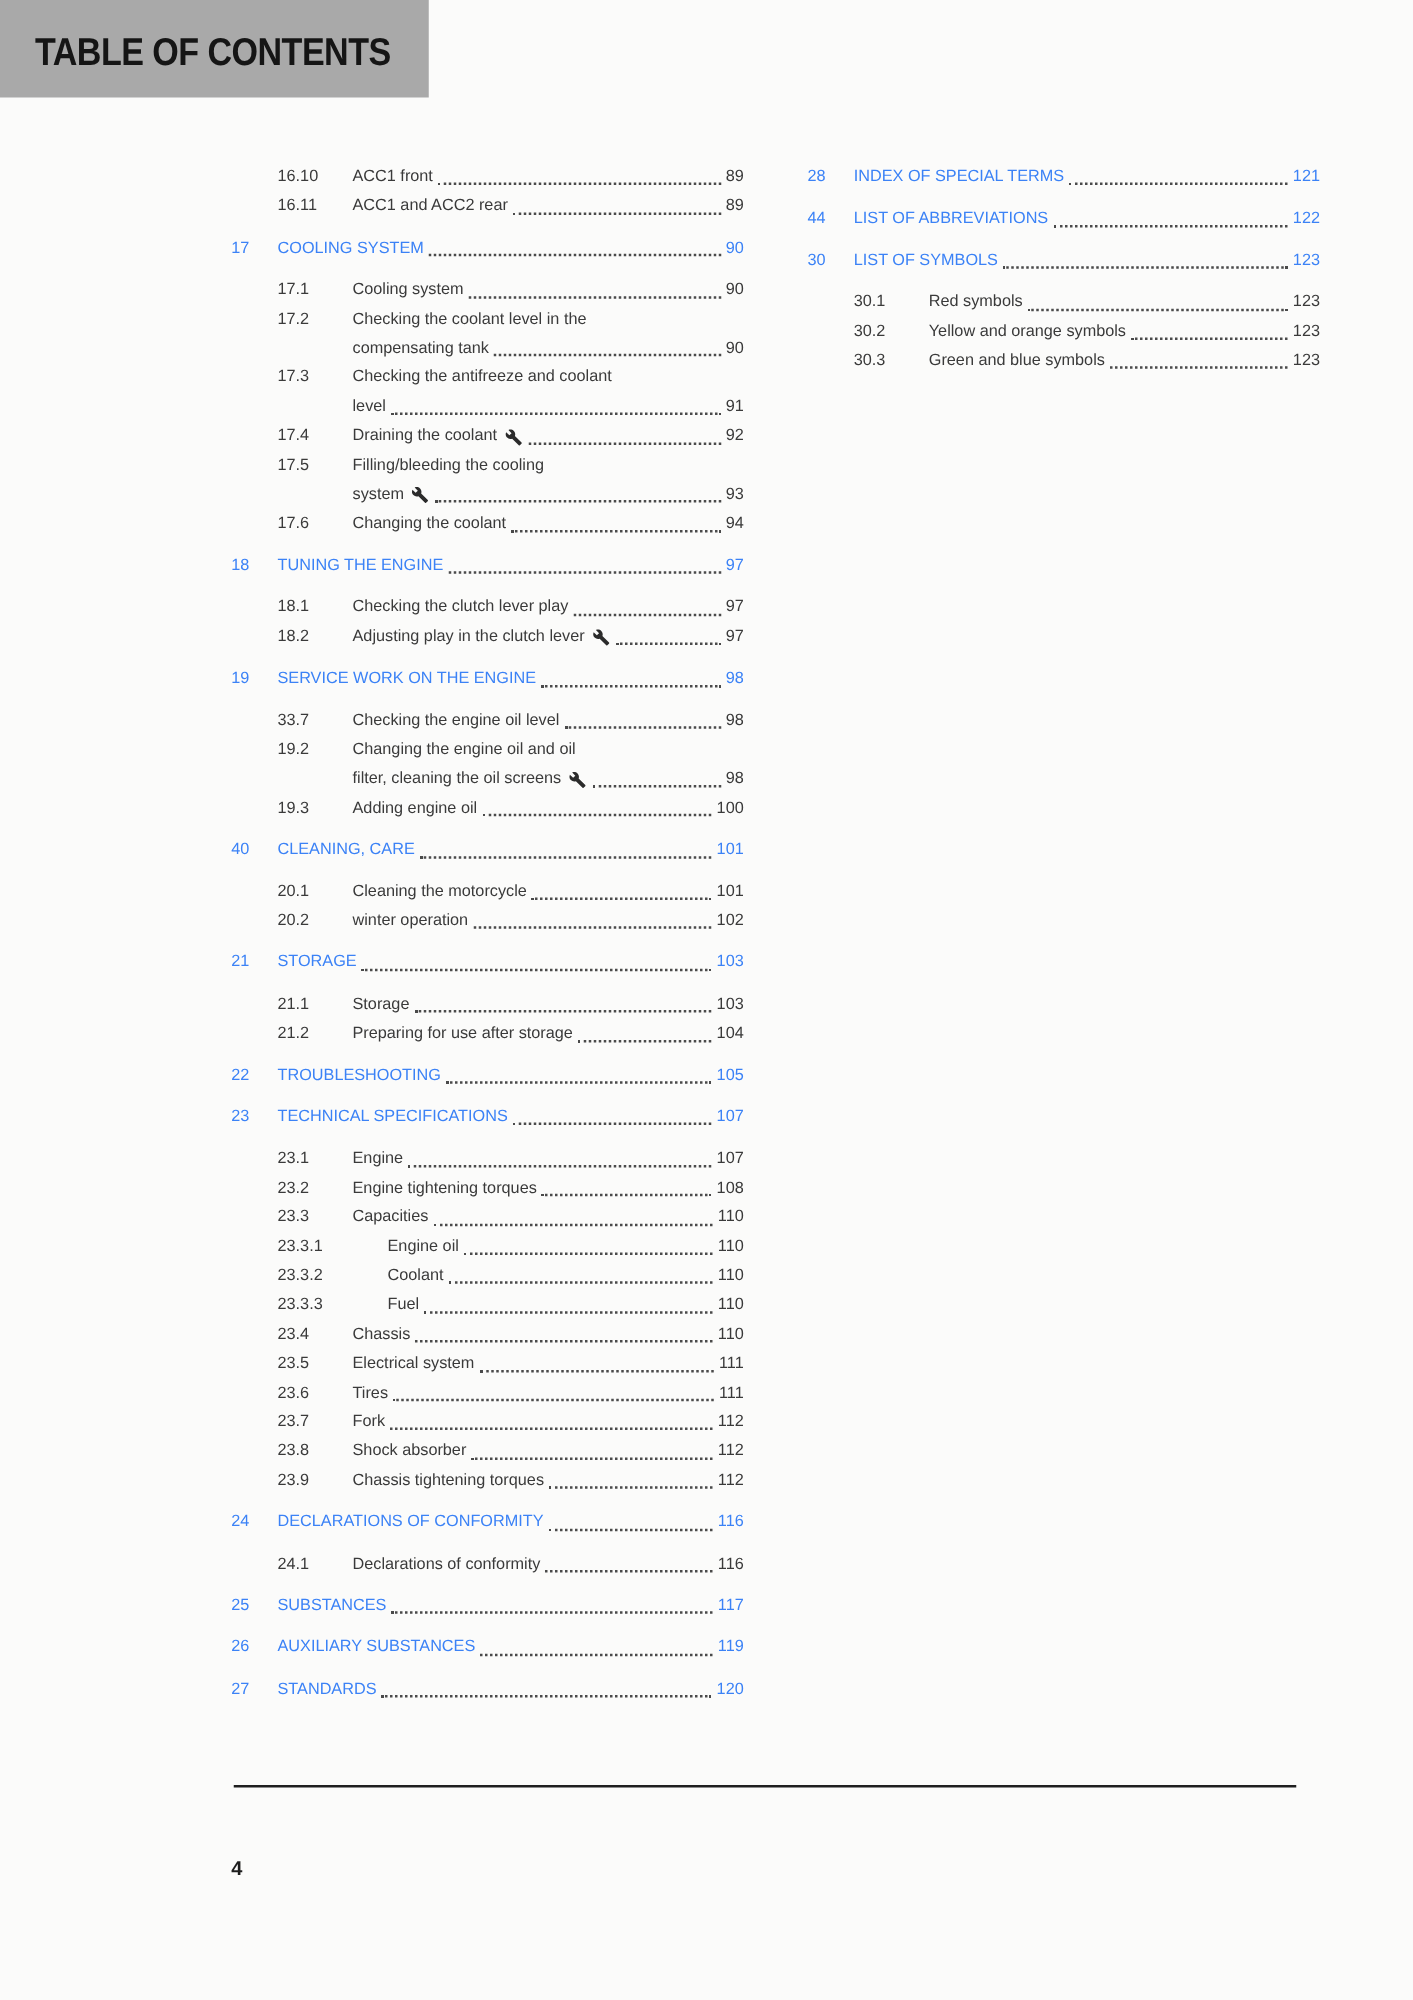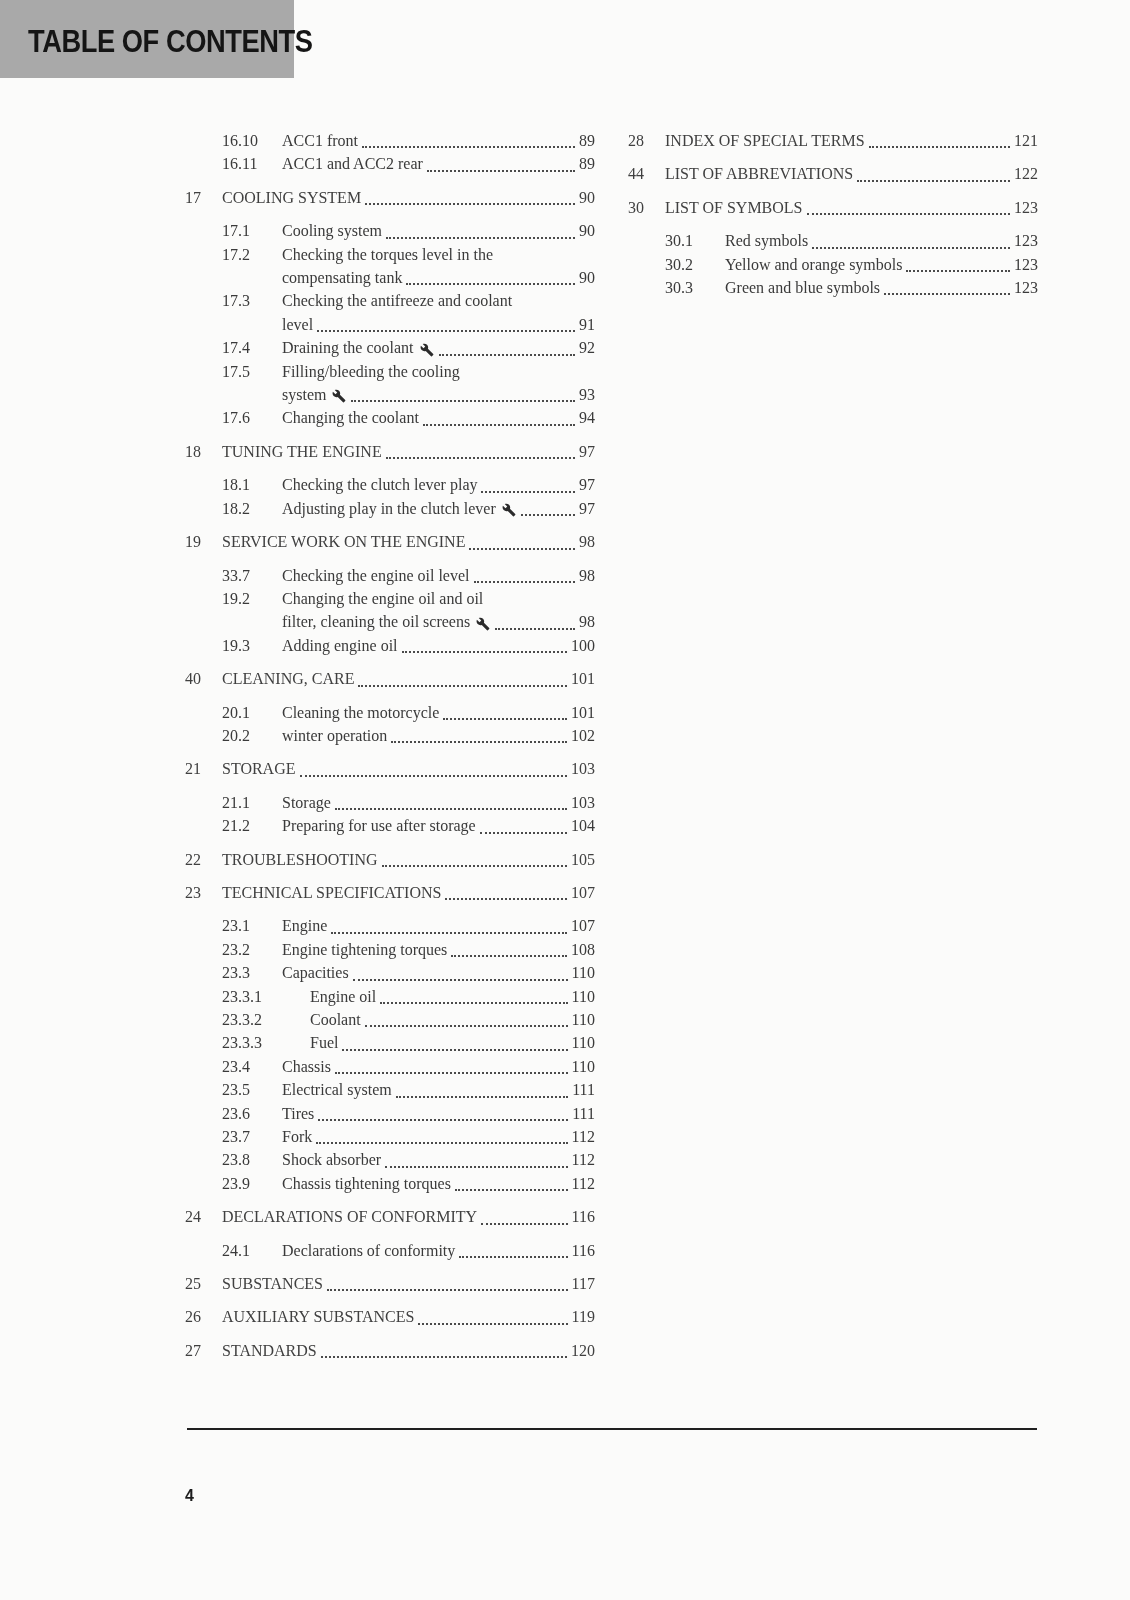--- a/index.html
+++ b/index.html
@@ -8,49 +8,48 @@
     position: relative;
     background: #fbfbfa;
     font-family: "Liberation Sans", sans-serif;
     color: #3a3a3a;
     overflow: hidden;
   }
 
   
   .header-box {
     position: absolute; left: 0; top: 0;
-    width: 294px; height: 78px;
+    width: 343px; height: 78px;
     background: #a9a9a9;
   }
   .header-box .title {
     display: inline-block;
     margin: 24px 0 0 28px;
     font-size: 31px;
     font-weight: 800;
     color: #151515;
     letter-spacing: -0.5px;
     white-space: nowrap;
     transform: scaleX(0.88);
     transform-origin: 0 50%;
   }
 
   
   .content {
     position: absolute; left: 185px; top: 129px;
     width: 853px;
     display: flex;
-    gap: 33px;
-    font-size: 16px;
+    gap: 51px;
+    font-size: 13px;
     line-height: 23.4px;
-    font-family: Liberation Serif, serif;
   }
   .col { width: 410px; flex: 0 0 410px; }
 
   .entry { display: flex; }
-  .entry.chapter, .entry.index { margin-top: 10px; color: #404040; }
+  .entry.chapter, .entry.index { margin-top: 10px; color: #3b82f6; }
   .entry.chapter + .entry.section { margin-top: 10px; }
   .col > .entry:first-child { margin-top: 0; }
 
   .num { flex: 0 0 auto; }
   .chapter .num { width: 37px; }
   .section .num { margin-left: 37px; width: 60px; }
   .subsection .num { margin-left: 37px; width: 88px; }
 
   .body { flex: 1 1 auto; min-width: 0; }
   .line { display: flex; align-items: flex-end; }
@@ -133,21 +132,21 @@
             <span class="txt">Cooling system</span>
             <span class="leader"></span>
             <span class="pg">90</span>
           </span>
         </span>
       </div>
       <div class="entry section">
         <span class="num">17.2</span>
         <span class="body">
           <span class="line">
-            <span class="txt">Checking the torques level in the</span>
+            <span class="txt">Checking the coolant level in the</span>
           </span>
           <span class="line last">
             <span class="txt">compensating tank</span>
             <span class="leader"></span>
             <span class="pg">90</span>
           </span>
         </span>
       </div>
       <div class="entry section">
         <span class="num">17.3</span>

